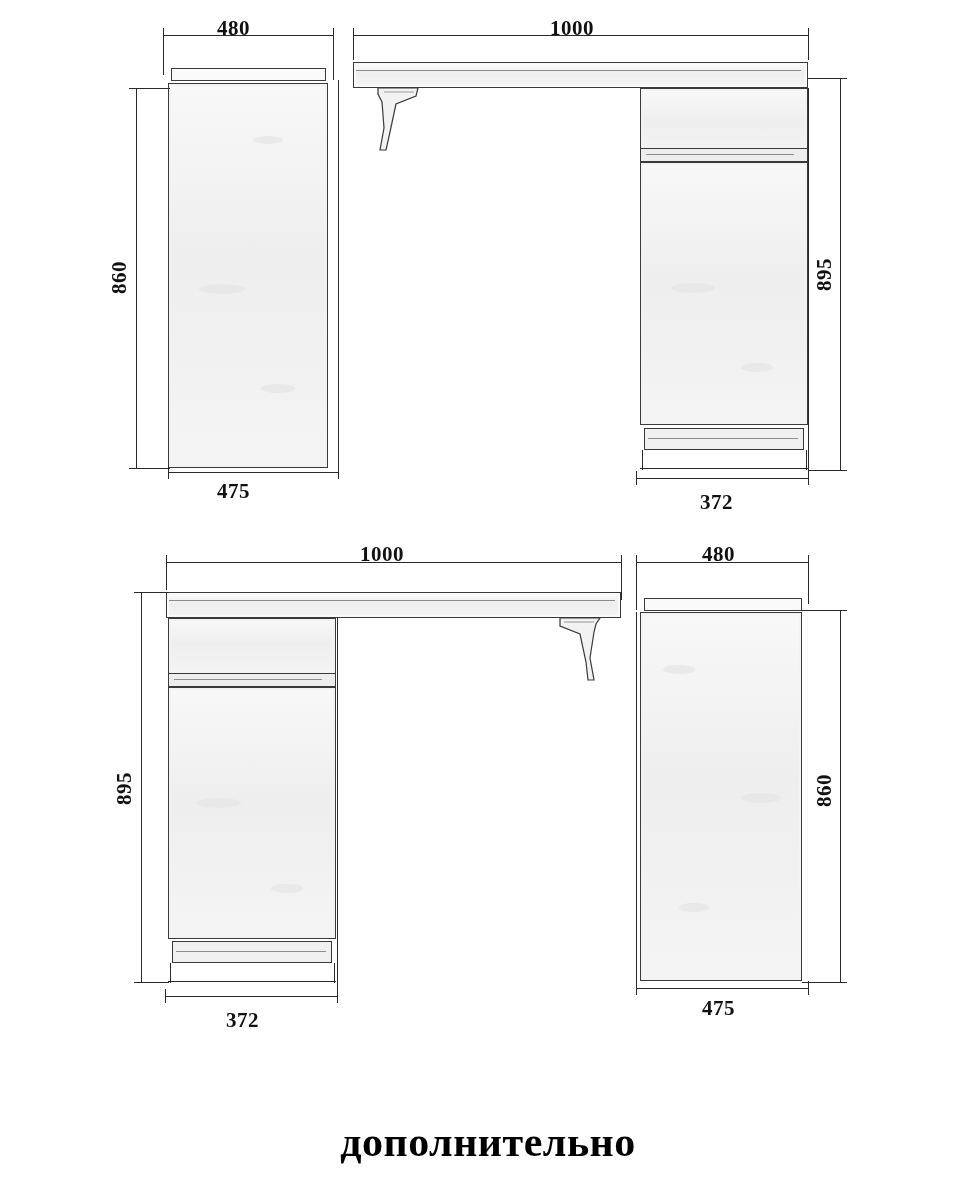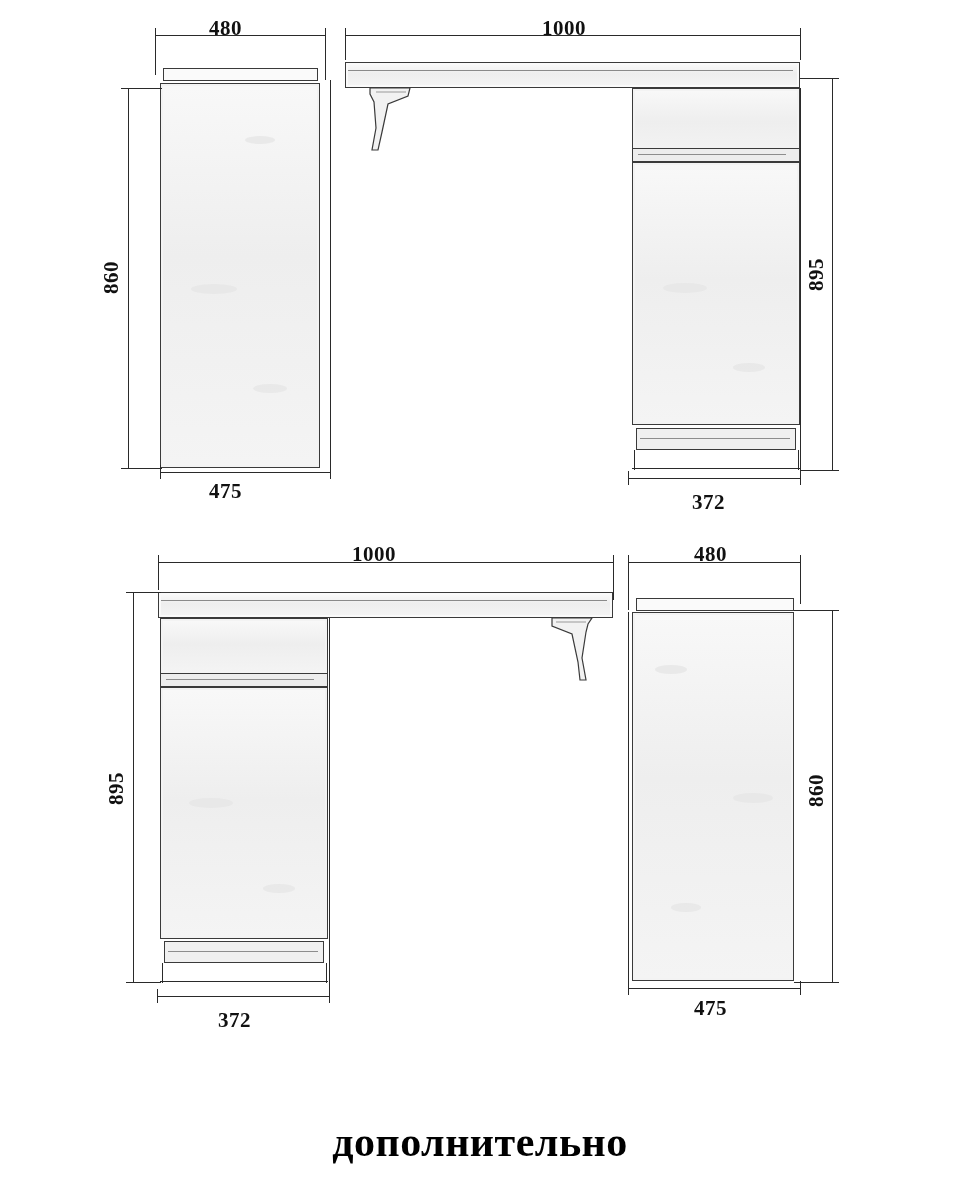--- a/index.html
+++ b/index.html
@@ -1,17 +1,17 @@
 <!DOCTYPE html>
 <html><head>
 <meta charset="utf-8">
 <style>
   html,body{margin:0;padding:0;background:#ffffff;}
   body{width:960px;height:1200px;position:relative;font-family:"Liberation Serif",serif;color:#1a1a1a;overflow:hidden;}
-  .stage{position:absolute;left:0;top:0;width:780px;height:1200px;}
+  .stage{position:absolute;left:8px;top:0;width:780px;height:1200px;}
 
   
   .abs{position:absolute;}
   .dimtext{position:absolute;font-family:"Liberation Serif",serif;font-weight:bold;font-size:21px;color:#111;letter-spacing:0.5px;}
 
   
   .hline{position:absolute;height:0;border-top:1px solid #2a2a2a;}
   .vline{position:absolute;width:0;border-left:1px solid #2a2a2a;}
 
   

